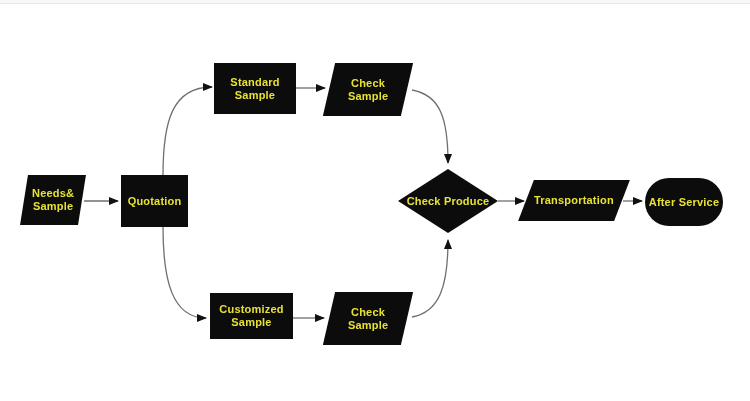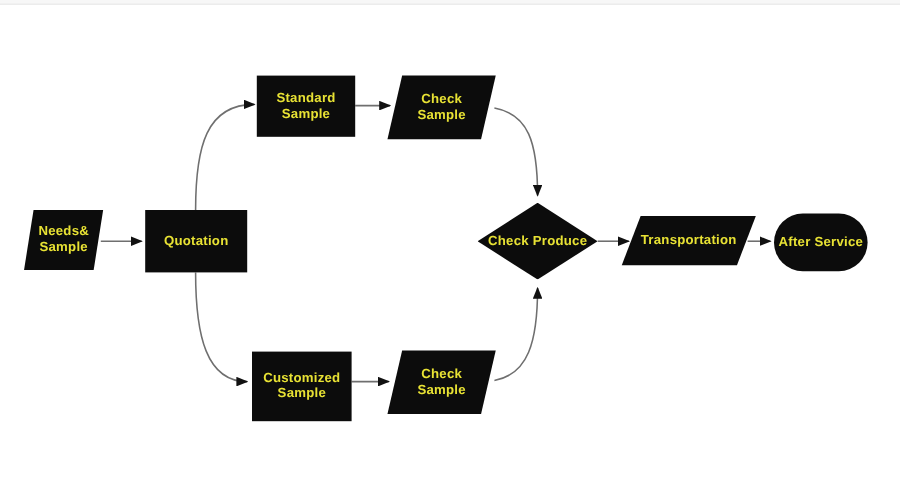--- a/index.html
+++ b/index.html
@@ -32,24 +32,24 @@
   }
   .label { white-space: pre-line; }
   .skew9  { transform: skewX(-9deg); }  .skew9  .label { transform: skewX(9deg); }
   .skew13 { transform: skewX(-13deg); } .skew13 .label { transform: skewX(13deg); }
   .skew21 { transform: skewX(-21deg); } .skew21 .label { transform: skewX(21deg); }
   .diamond { clip-path: polygon(50% 0, 100% 50%, 50% 100%, 0 50%); }
   .stadium { border-radius: 24px; align-items: center; }
 
   
   .n-needs        { left: 24px;  top: 175px; width: 58px;  height: 50px; }
-  .n-quotation    { left: 121px; top: 175px; width: 85px;  height: 52px; }
+  .n-quotation    { left: 121px; top: 175px; width: 67px;  height: 52px; }
   .n-standard     { left: 214px; top: 63px;  width: 82px;  height: 51px; justify-content: center; }
   .n-check-top    { left: 329px; top: 63px;  width: 78px;  height: 53px; }
-  .n-customized   { left: 210px; top: 293px; width: 83px;  height: 58px; }
+  .n-customized   { left: 210px; top: 293px; width: 83px;  height: 46px; }
   .n-check-bottom { left: 329px; top: 292px; width: 78px;  height: 53px; }
   .n-mass         { left: 398px; top: 169px; width: 100px; height: 64px; }
   .n-transport    { left: 526px; top: 180px; width: 96px;  height: 41px; }
   .n-after        { left: 645px; top: 178px; width: 78px;  height: 48px; }
 </style>
 </head>
 <body>
 
 <div class="stage">
   <div class="top-edge"></div>

